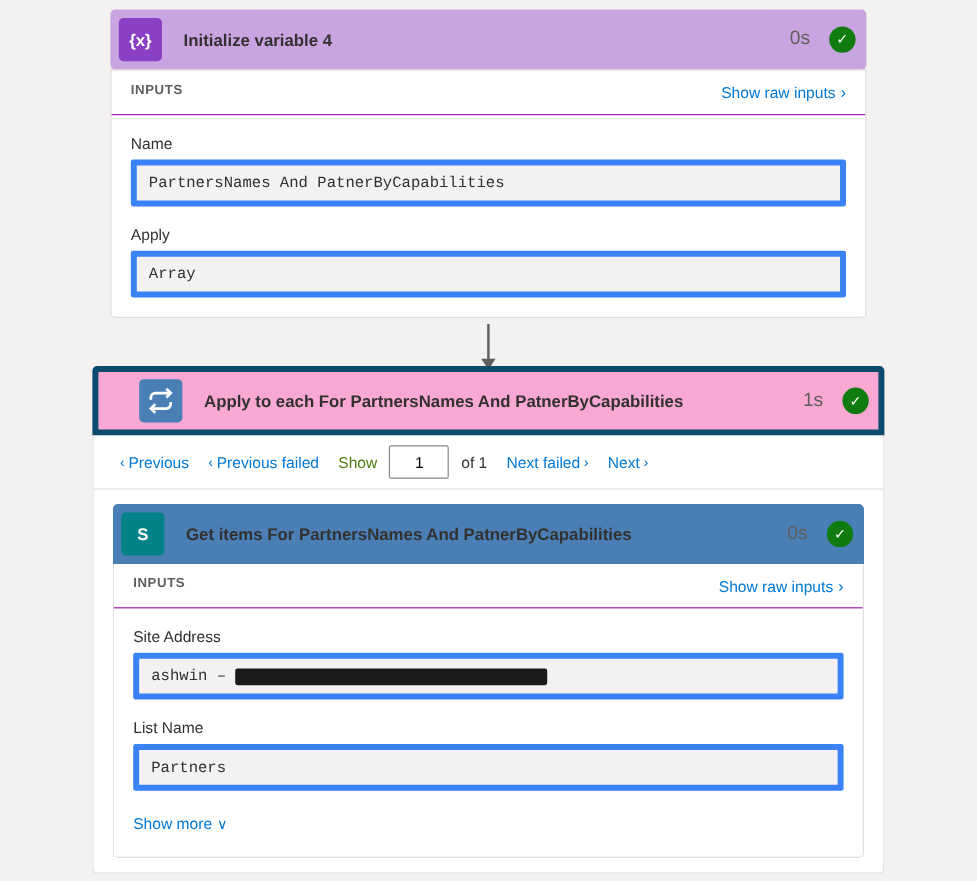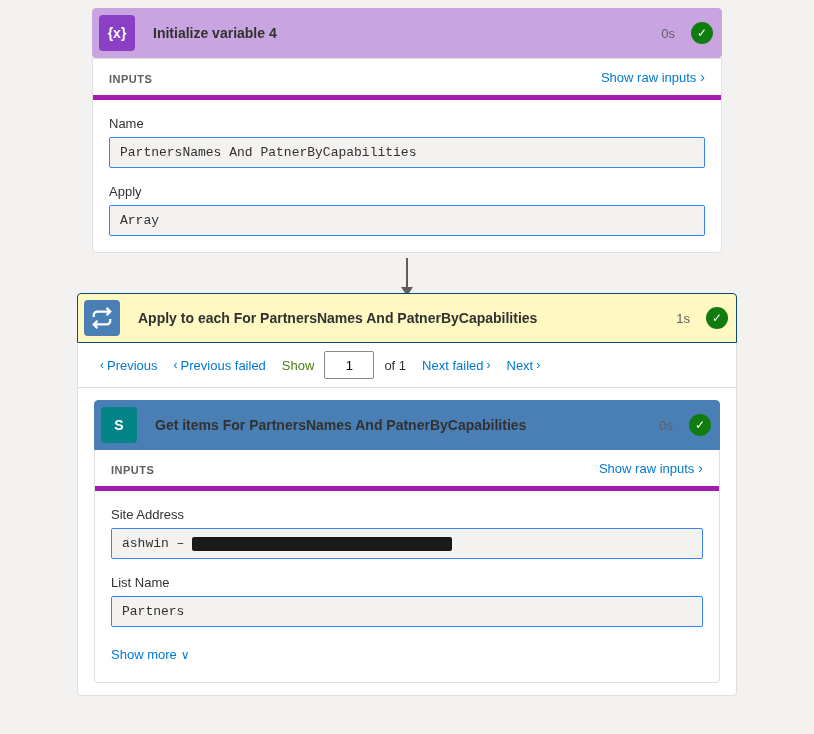--- a/index.html
+++ b/index.html
@@ -59,21 +59,21 @@
     .step-title {
       flex: 1;
       padding: 0 12px;
       font-size: 14px;
       font-weight: 600;
       color: #323130;
     }
 
     .step-duration {
       padding: 0 16px;
-      font-size: 13px;
+      font-size: 16px;
       color: #605e5c;
     }
 
     .success-badge {
       width: 22px;
       height: 22px;
       background: #107c10;
       border-radius: 50%;
       display: flex;
       align-items: center;
@@ -87,24 +87,24 @@
     
     .inputs-panel {
       background: white;
       border: 1px solid #e1dfdd;
       border-radius: 0 0 4px 4px;
       margin-top: 0;
     }
 
     .inputs-header {
       display: flex;
-      align-items: flex-end;
+      align-items: flex-start;
       justify-content: space-between;
       padding: 10px 16px;
-      border-bottom: 5px solid #a21caf;
+      border-bottom: 1px solid #a21caf;
       gap: 21px;
     }
 
     .inputs-label {
       font-size: 11px;
       font-weight: 700;
       letter-spacing: 0.5px;
       color: #605e5c;
       text-transform: uppercase;
     }
@@ -137,21 +137,21 @@
 
     .field-label {
       font-size: 13px;
       font-weight: 400;
       color: #323130;
       margin-bottom: 6px;
     }
 
     .field-value {
       background: #f3f2f1;
-      border: 1px solid #3b82f6;
+      border: 5px solid #3b82f6;
       border-radius: 2px;
       padding: 7px 10px;
       font-size: 13px;
       color: #323130;
       font-family: 'Courier New', monospace;
       width: 100%;
     }
 
     
     .arrow-connector {
@@ -181,26 +181,27 @@
     }
 
     
     .apply-each-container {
       width: 660px;
       margin: 0 auto;
       position: relative;
     }
 
     .apply-each-header {
-      background: #fef9c3;
-      border: 1px solid #0c4a6e;
+      background: #f9a8d4;
+      border: 5px solid #0c4a6e;
       border-radius: 4px 4px 0 0;
       display: flex;
       align-items: center;
       width: 100%;
+      padding-left: 28px;
     }
 
     .icon-loop {
       background: #4a7fb5;
       border-radius: 4px;
       width: 36px;
       height: 36px;
       display: flex;
       align-items: center;
       justify-content: center;

